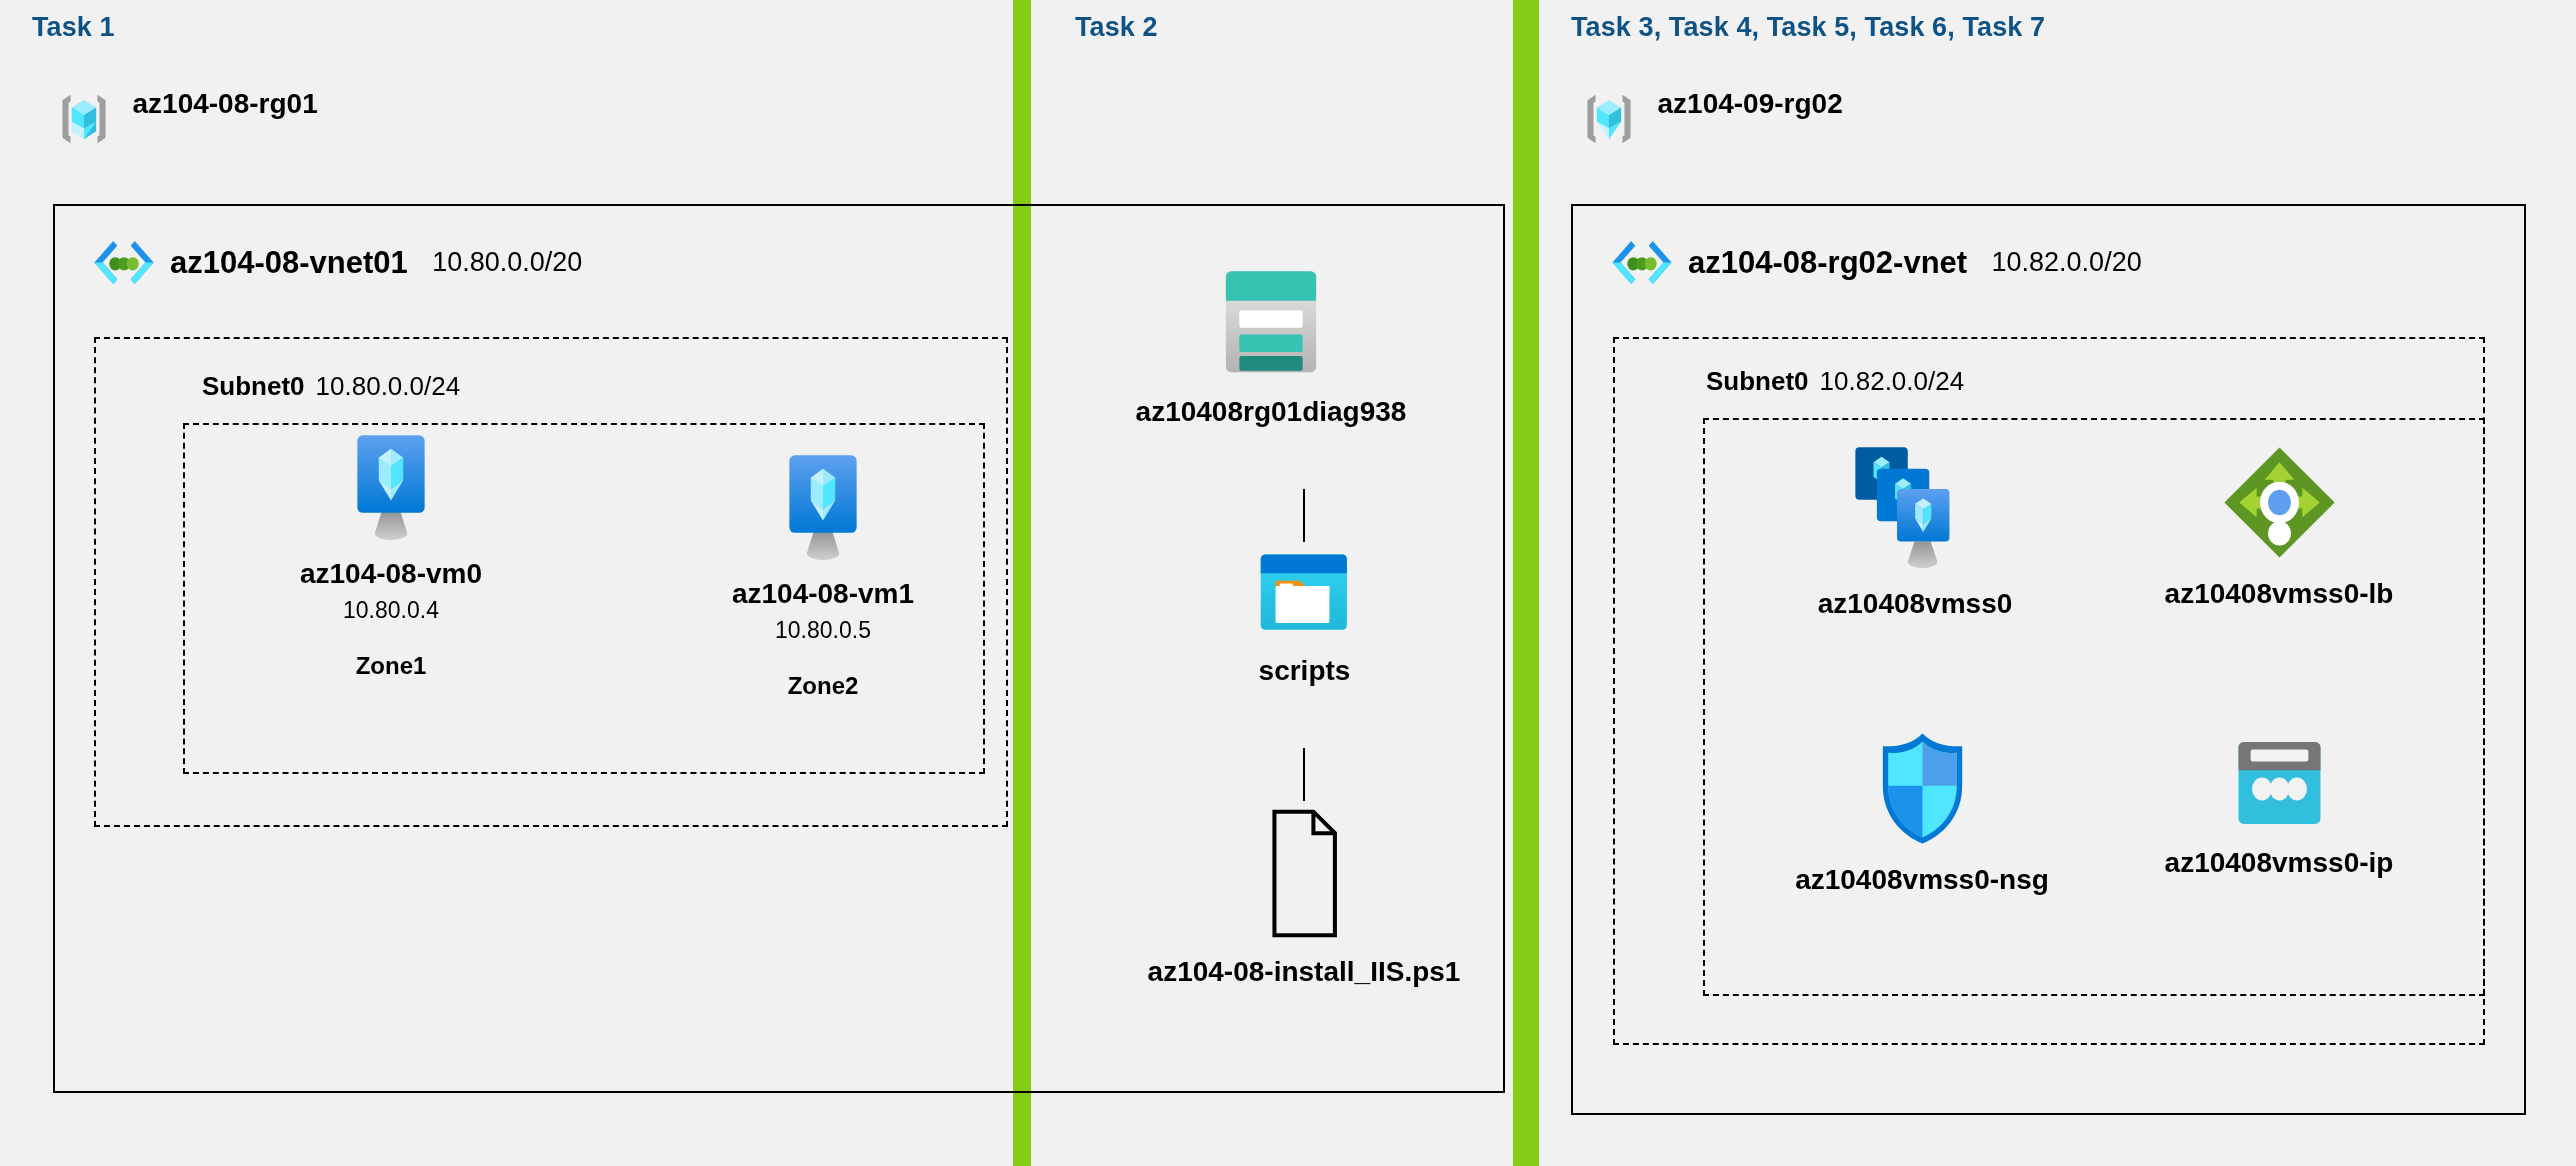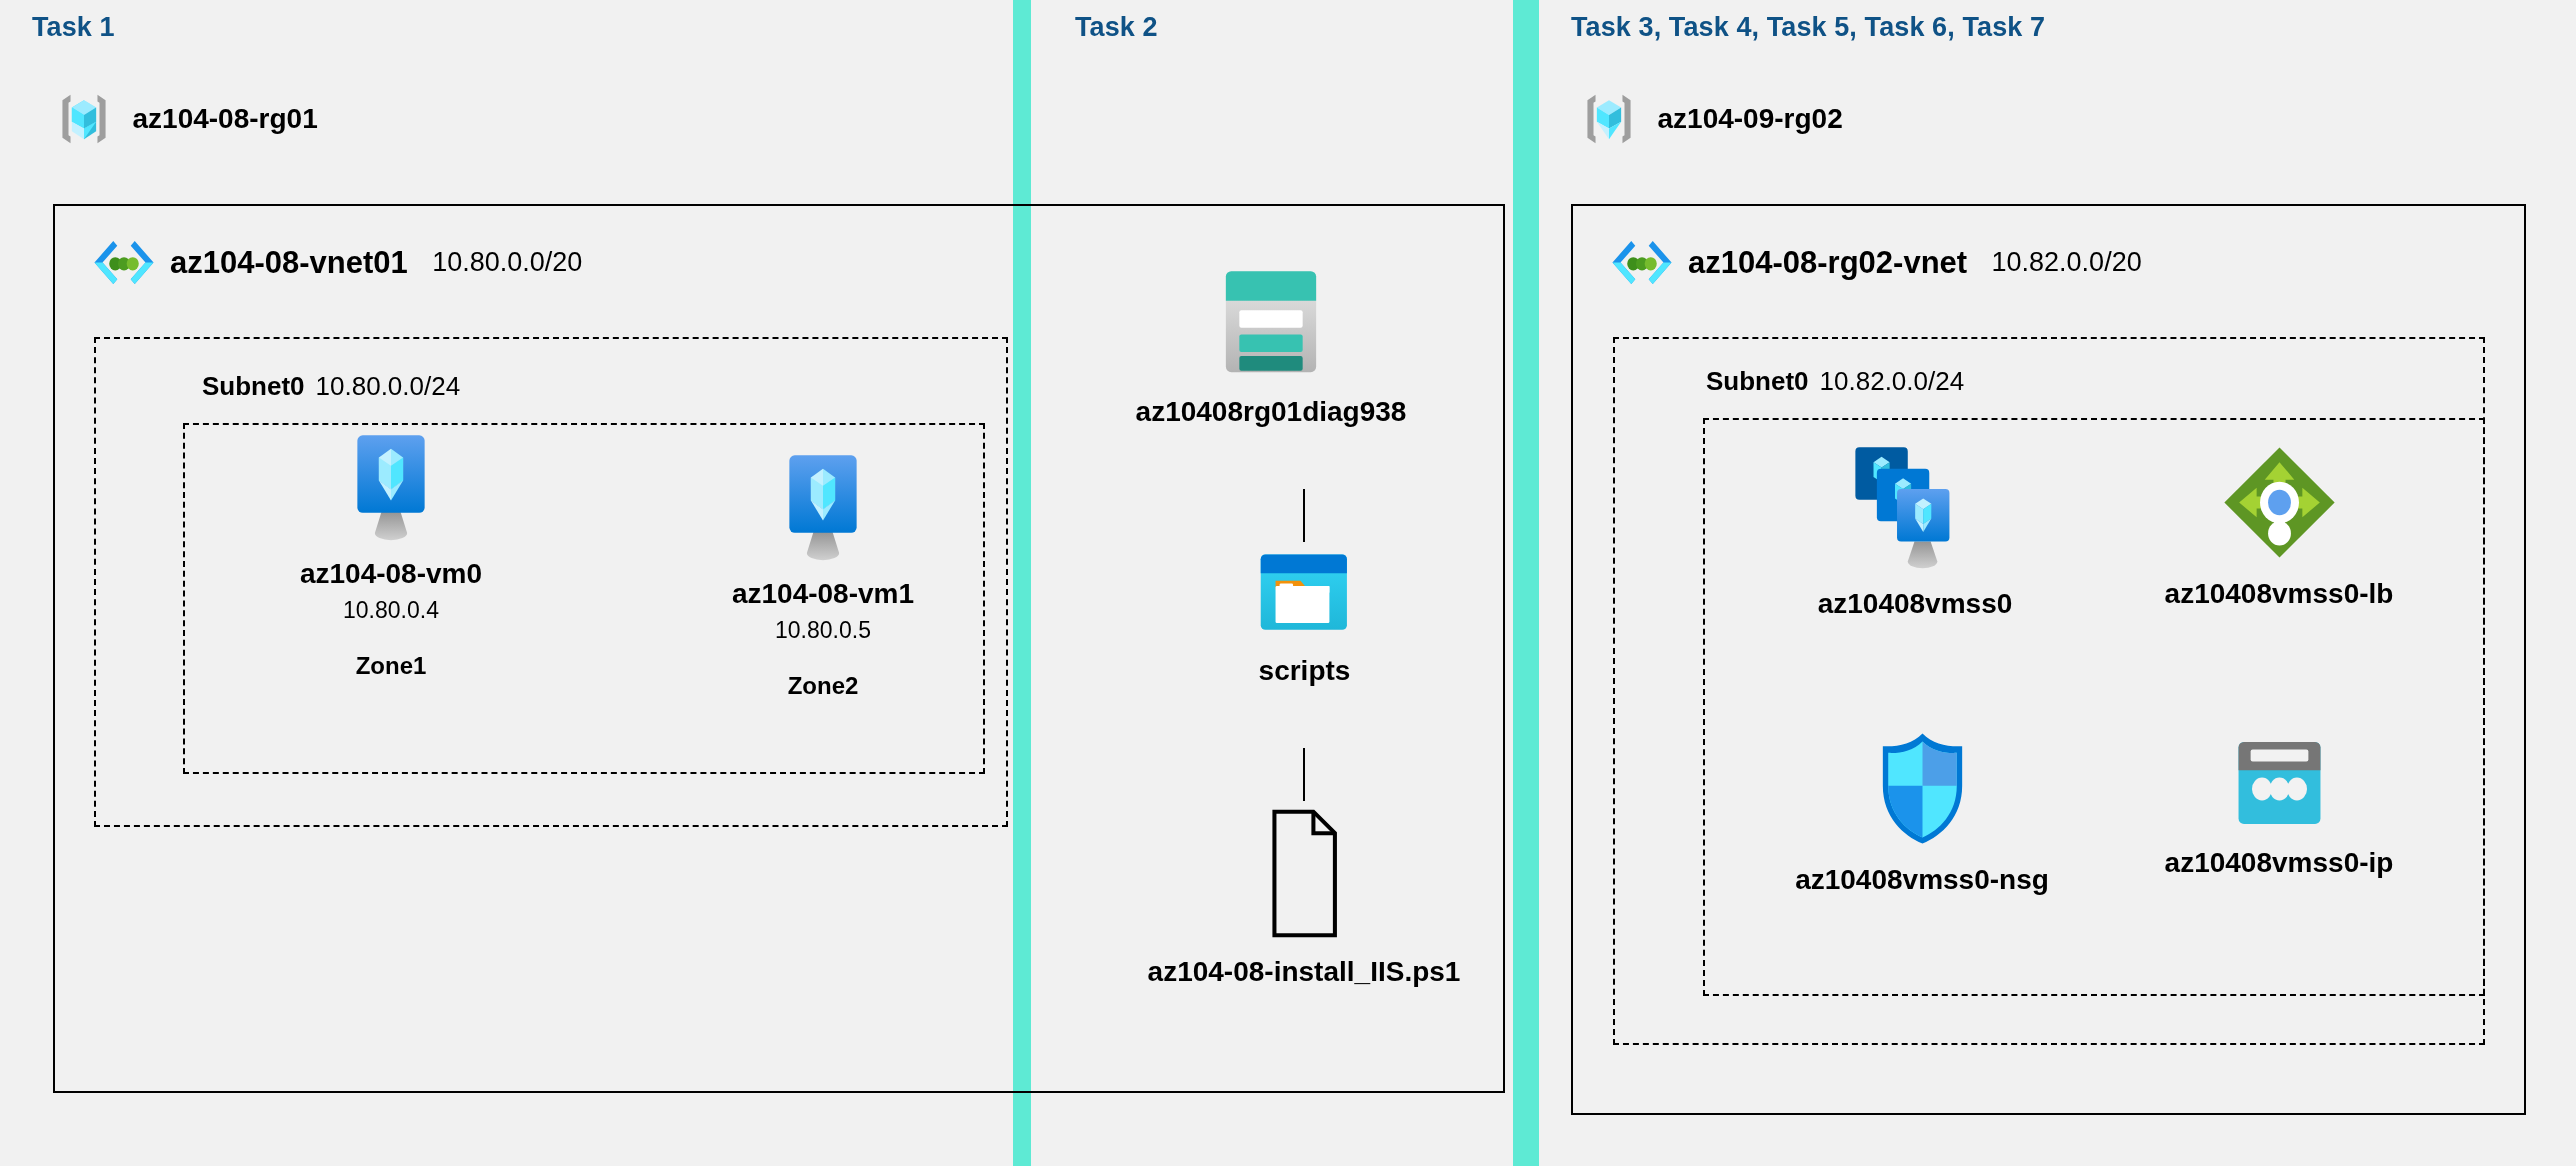--- a/index.html
+++ b/index.html
@@ -1,22 +1,22 @@
 <!DOCTYPE html>
 <html style="font-size:10.8px"><head>
 <meta charset="utf-8">
 <style>
   html,body{margin:0;padding:0;background:#ffffff;}
   body{font-family:"Liberation Sans",sans-serif;}
-  #canvas{position:relative;width:2576px;height:1166px;background:#5eead4;overflow:hidden;}
+  #canvas{position:relative;width:2576px;height:1166px;background:#84cc16;overflow:hidden;}
 
   .panel{position:absolute;background:#f1f1f1;}
   .task-title{position:absolute;color:#0f5286;font-weight:bold;font-size:27px;letter-spacing:0.1px;white-space:nowrap;}
 
-  .rg-row{position:absolute;display:flex;align-items:center;gap:17.5px;}
+  .rg-row{position:absolute;display:flex;gap:17.5px;}
   .rg-label{font-size:28px;font-weight:bold;color:#000;white-space:nowrap;}
 
   .solid-box{position:absolute;border:2.7px solid #000;background:transparent;box-sizing:border-box;}
   .dashed-box{position:absolute;border:2.7px dashed #000;background:transparent;box-sizing:border-box;}
 
   .vnet-row{position:absolute;display:flex;align-items:center;gap:15px;white-space:nowrap;}
   .vnet-name{font-size:31px;font-weight:bold;color:#000;}
   .vnet-cidr{font-size:27px;font-weight:normal;color:#000;margin-left:9.4px;}
 
   .subnet-row{position:absolute;white-space:nowrap;}

